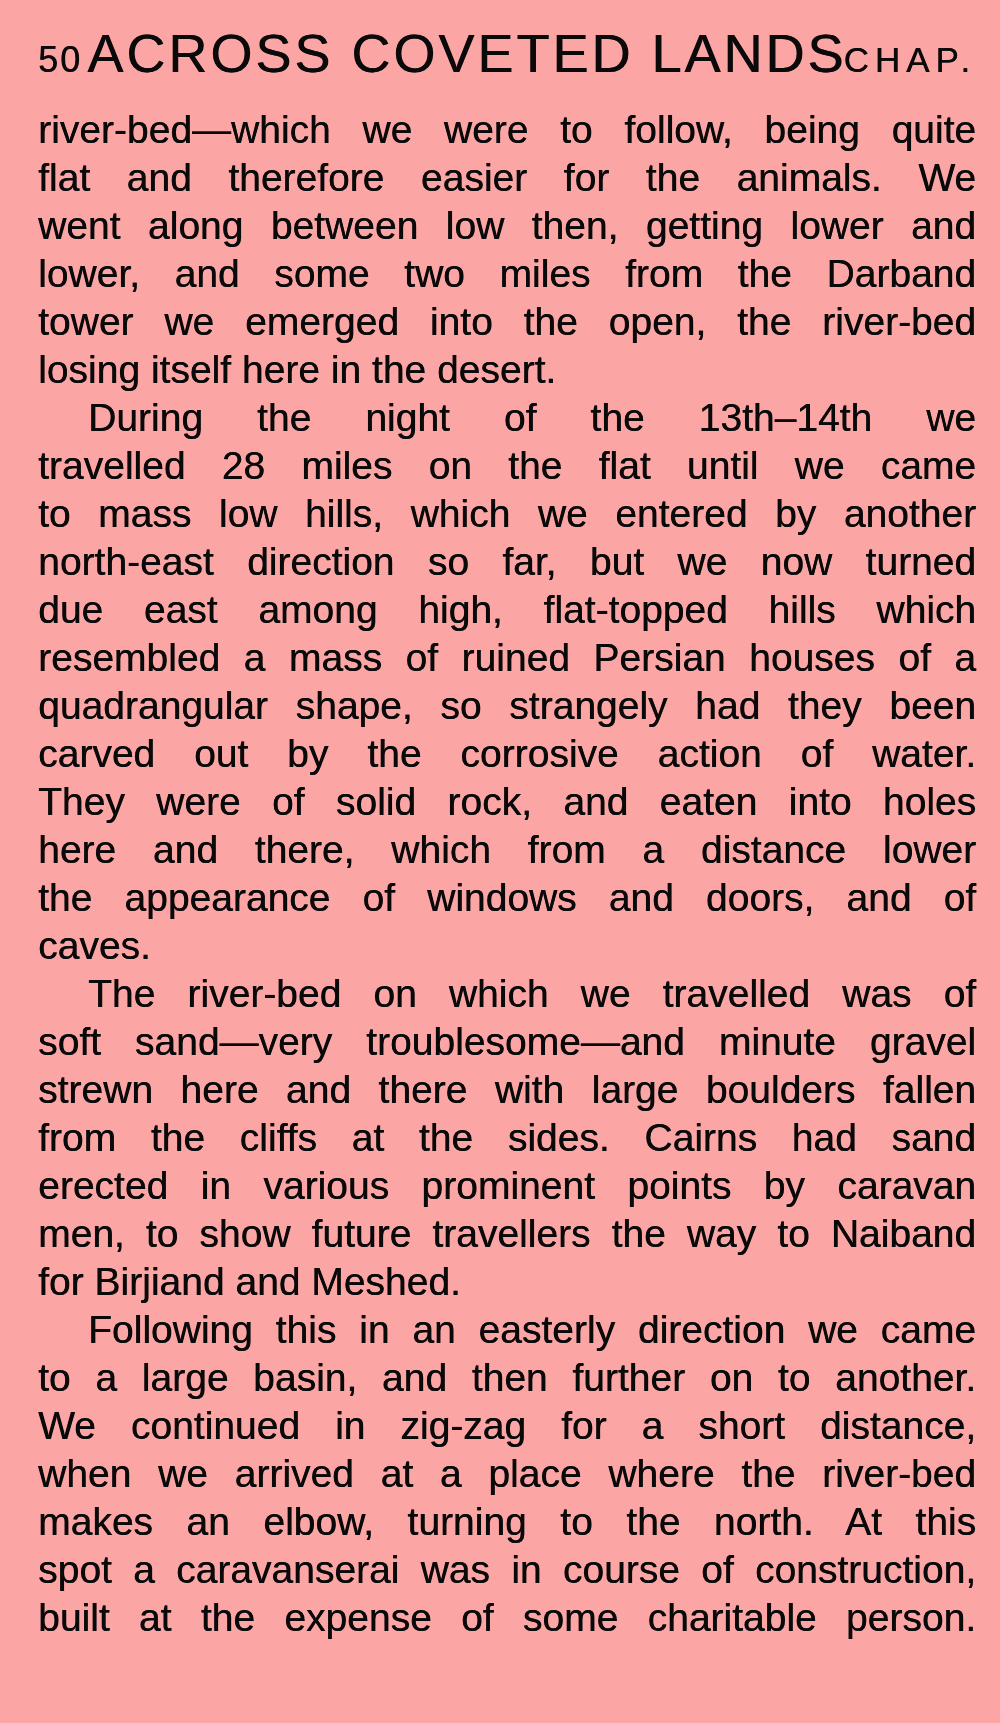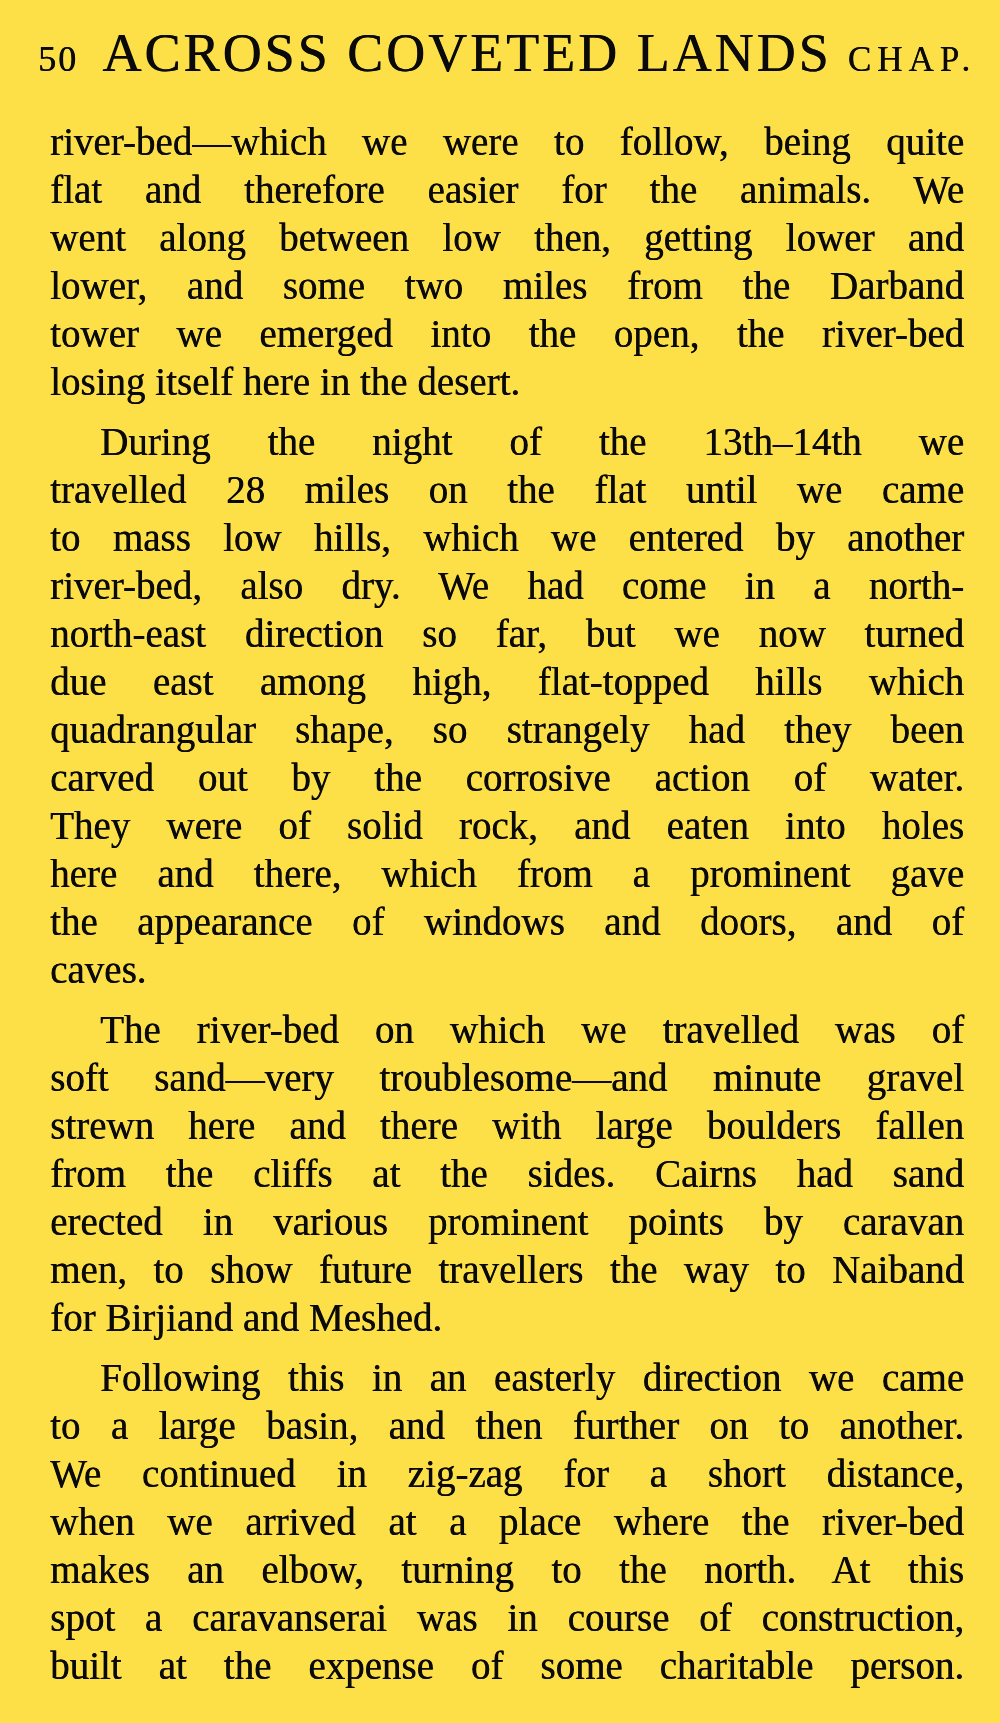--- a/index.html
+++ b/index.html
@@ -4,23 +4,23 @@
 <style>
   html, body {
     margin: 0;
     padding: 0;
     background: #e8e8e8;
   }
   .scan-page {
     position: relative;
     width: 1000px;
     height: 1723px;
-    background: #fde047;
+    background: #fca5a5;
     overflow: hidden;
-    font-family: Liberation Serif, serif;
+    font-family: Liberation Sans, sans-serif;
     color: #0a0a0a;
   }
   .page-inner {
     position: absolute;
     left: 38px;
     width: 938px;
     top: 0;
   }
   .running-header {
     position: absolute;
@@ -51,21 +51,21 @@
   .text-block {
     position: absolute;
     top: 106px;
     left: 0;
     width: 938px;
     font-size: 39px;
     line-height: 48px;
     text-shadow: 0.45px 0 0 currentColor;
   }
   .para {
-    margin: 12px;
+    margin: 0;
     padding: 0;
   }
   .line {
     text-align: justify;
     text-align-last: justify;
     height: 48px;
     overflow: visible;
   }
   .line.last {
     text-align: left;
@@ -95,27 +95,27 @@
         <div class="line">went along between low then, getting lower and</div>
         <div class="line">lower, and some two miles from the Darband</div>
         <div class="line">tower we emerged into the open, the river-bed</div>
         <div class="line last">losing itself here in the desert.</div>
       </div>
 
       <div class="para">
         <div class="line indent">During the night of the 13th–14th we</div>
         <div class="line">travelled 28 miles on the flat until we came</div>
         <div class="line">to mass low hills, which we entered by another</div>
-        <div class="line">river-bed, also dry.  We had come in a north-</div>
         <div class="line">north-east direction so far, but we now turned</div>
         <div class="line">due east among high, flat-topped hills which</div>
+        <div class="line">resembled a mass of ruined Persian houses of a</div>
         <div class="line">quadrangular shape, so strangely had they been</div>
         <div class="line">carved out by the corrosive action of water.</div>
         <div class="line">They were of solid rock, and eaten into holes</div>
-        <div class="line">here and there, which from a prominent gave</div>
+        <div class="line">here and there, which from a distance lower</div>
         <div class="line">the appearance of windows and doors, and of</div>
         <div class="line last">caves.</div>
       </div>
 
       <div class="para">
         <div class="line indent">The river-bed on which we travelled was of</div>
         <div class="line">soft sand—very troublesome—and minute gravel</div>
         <div class="line">strewn here and there with large boulders fallen</div>
         <div class="line">from the cliffs at the sides.  Cairns had sand</div>
         <div class="line">erected in various prominent points by caravan</div>

